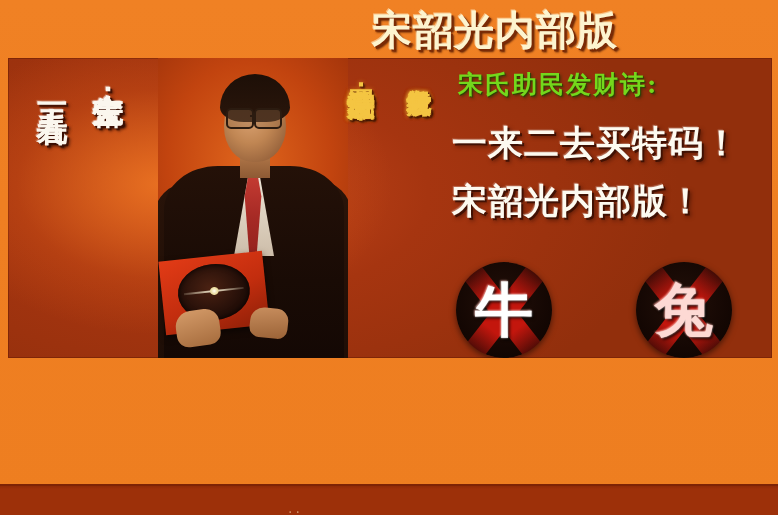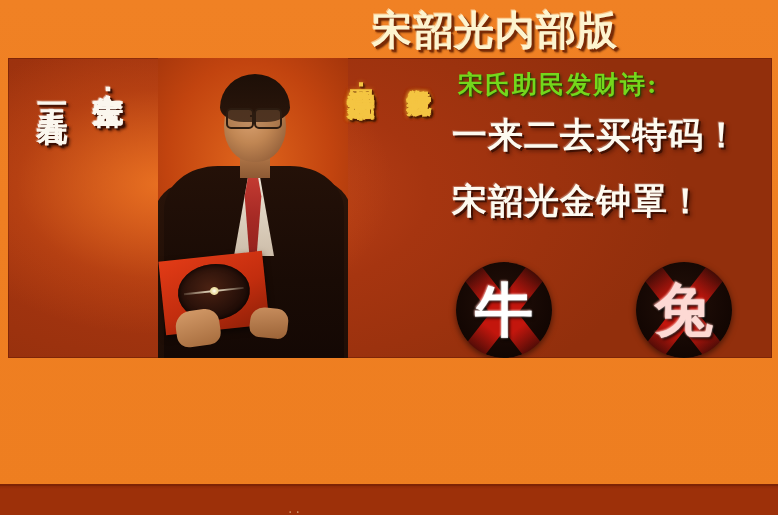--- a/index.html
+++ b/index.html
@@ -268,21 +268,21 @@
     font-size: 35px;
     font-weight: bold;
     color: #fdfaf0;
     letter-spacing: 1px;
     white-space: nowrap;
     text-shadow:
       2px 2px 0 rgba(60,15,3,.9),
       3px 3px 4px rgba(45,10,2,.6),
       -1px -1px 1px rgba(255,255,255,.3);
   }
-  #poem-line-1 { top: 54px; text-align: center; }
+  #poem-line-1 { top: 62px; text-align: center; }
   #poem-line-2 { top: 120px; }
   #sub-caption {
     position: absolute;
     left: 60px;
     top: 178px;
     font-family: "DejaVu Serif", serif;
     font-size: 20px;
     font-weight: bold;
     color: #fdf6e4;
     letter-spacing: 2px;
@@ -412,21 +412,21 @@
 
     <div class="vtext v-gold" id="v-luopan">宋韶光罗盘看波诗：</div>
 
     <div class="vtext v-gold" id="v-colors">红绿发财看波色</div>
 
     <div id="right-col">
       <div id="poem-heading">宋氏助民发财诗:</div>
 
       <div class="poem-line" id="poem-line-1">一来二去买特码！</div>
 
-      <div class="poem-line" id="poem-line-2">宋韶光金钟罩！</div>
+      <div class="poem-line" id="poem-line-2">宋韶光内部版！</div>
 
 
       <div class="badge" id="badge-ox">
         <div class="badge-x1"></div>
         <div class="badge-x2"></div>
         <div class="badge-char" id="badge-ox-char">牛</div>
       </div>
 
       <div class="badge" id="badge-rabbit">
         <div class="badge-x1"></div>

